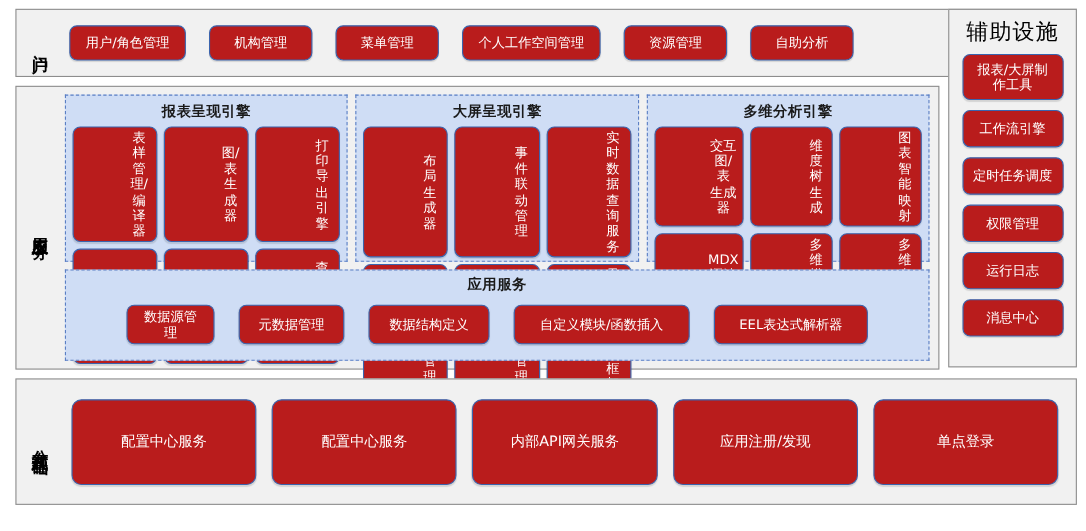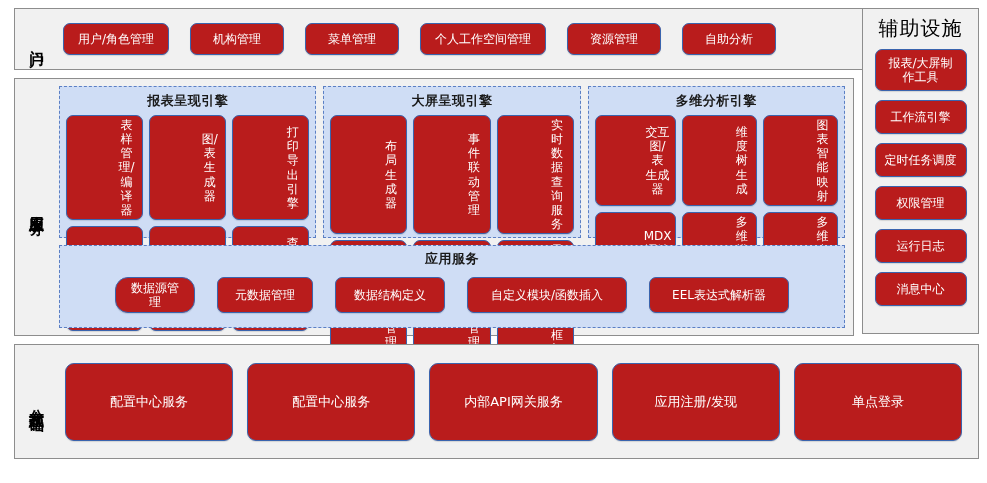--- a/index.html
+++ b/index.html
@@ -210,21 +210,21 @@
     justify-content: center;
     padding: 0 4px 2px 4px;
     box-sizing: border-box;
   }
   .config-row .btn {
     height: 36px;
     flex: 0 0 auto;
     padding-left: 12px;
     padding-right: 12px;
   }
-  .config-row .btn.w1 { width: 80px; border-radius: 13px; }
+  .config-row .btn.w1 { width: 80px; }
   .config-row .btn.w2 { width: 96px; }
   .config-row .btn.w3 { width: 110px; }
   .config-row .btn.w4 { width: 160px; }
   .config-row .btn.w5 { width: 140px; }
 
   
   .bottom-row {
     display: flex;
     height: 115px;
     flex: 0 0 auto;

